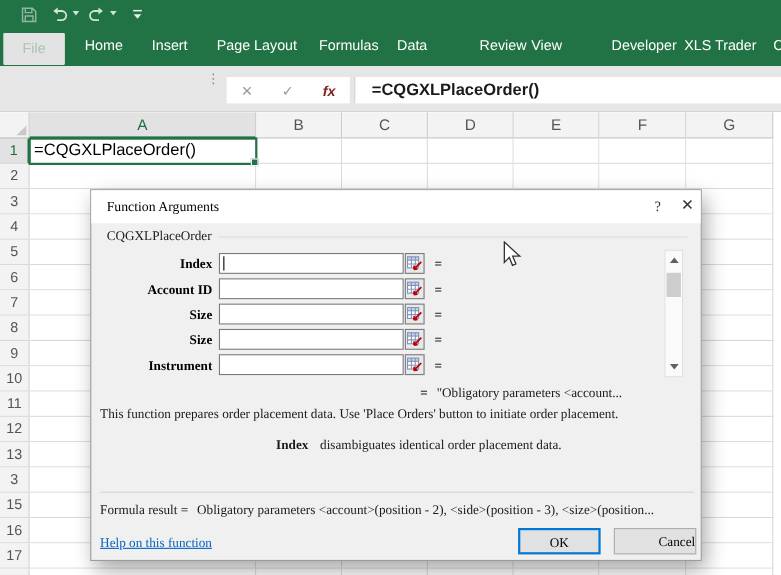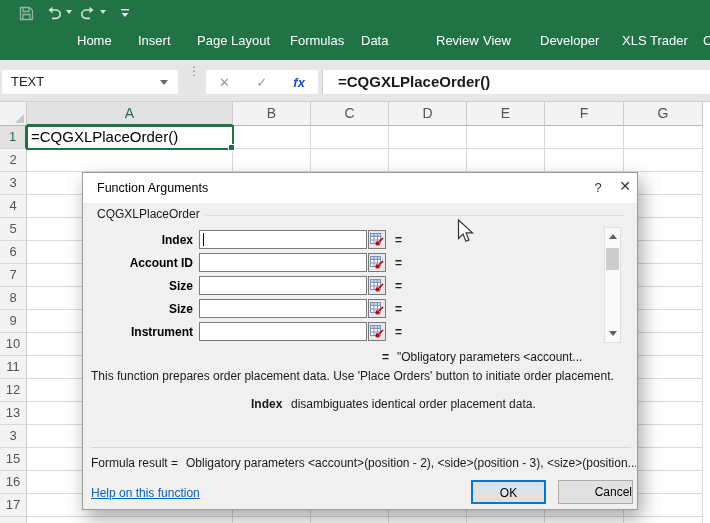--- a/index.html
+++ b/index.html
@@ -18,21 +18,21 @@
 
   
   #fbar{position:absolute;left:0;top:60px;width:710px;height:41px;background:#e6e6e6;border-bottom:1px solid #d0d0d0;}
   #namebox{position:absolute;left:2px;top:10px;width:176px;height:24px;background:#fff;}
   #namebox .nb-text{position:absolute;left:9px;top:4px;font-size:13px;color:#222;}
   #namebox .nb-arrow{position:absolute;right:10px;top:10px;width:0;height:0;
     border-left:4px solid transparent;border-right:4px solid transparent;border-top:5px solid #6a6a6a;}
   #fb-dots{position:absolute;left:188px;top:6px;color:#8a8a8a;font-size:12px;letter-spacing:1px;line-height:10px;width:10px;text-align:center;}
   #fb-buttons{position:absolute;left:206px;top:10px;width:112px;height:24px;background:#fff;display:flex;align-items:center;justify-content:space-around;}
   .fb-glyph{font-size:13px;color:#9a9a9a;}
-  .fb-fx{font-style:italic;font-weight:bold;color:#1d4ed8;font-size:13px;}
+  .fb-fx{font-style:italic;font-weight:bold;color:#7f1d1d;font-size:13px;}
   #formula-input{position:absolute;left:322px;top:10px;width:388px;height:24px;background:#fff;border-left:1px solid #d0d0d0;}
   #formula-input span{position:absolute;left:15px;top:3px;font-size:15px;font-weight:bold;color:#1a1a1a;white-space:nowrap;}
 
   
   #grid{position:absolute;left:0;top:102px;width:710px;height:421px;background:#fff;overflow:hidden;}
   #ghead{display:flex;height:24px;}
   #corner{width:27px;height:24px;background:#f3f3f3;border-right:1px solid #cbcbcb;border-bottom:1px solid #b7b7b7;position:relative;box-sizing:border-box;}
   #corner .tri{position:absolute;right:2px;bottom:2px;width:0;height:0;border-left:9px solid transparent;border-bottom:9px solid #c9c9c9;}
   .chead{height:24px;box-sizing:border-box;background:#f3f3f3;border-right:1px solid #cbcbcb;border-bottom:1px solid #b7b7b7;
     text-align:center;font-size:14px;color:#555;line-height:22px;}
@@ -41,21 +41,21 @@
   .rhead{width:27px;box-sizing:border-box;background:#f3f3f3;border-right:1px solid #cbcbcb;border-bottom:1px solid #d9d9d9;
     text-align:center;font-size:13px;color:#555;line-height:22px;}
   .rhead.sel{background:#e2e2e2;color:#1d6f42;border-right:2px solid #217346;}
   .gcell{box-sizing:border-box;border-right:1px solid #d9d9d9;border-bottom:1px solid #d9d9d9;background:#fff;
     font-size:15px;color:#000;line-height:22px;white-space:nowrap;overflow:hidden;padding-left:4px;}
   #active-cell{position:absolute;left:26px;top:23px;width:208px;height:25px;border:2px solid #217346;box-sizing:border-box;pointer-events:none;}
   #active-cell .handle{position:absolute;right:-3px;bottom:-3px;width:5px;height:5px;background:#217346;border:1px solid #fff;}
 
   
   #dlg{position:absolute;left:82px;top:172px;width:556px;height:338px;background:#f0f0f0;
-       border:1px solid #9c9c9c;box-shadow:4px 8px 18px rgba(0,0,0,0.35);box-sizing:border-box;font-size:12px;color:#1a1a1a;}
+       border:1px solid #9c9c9c;box-shadow:4px 8px 18px rgba(0,0,0,0.35);box-sizing:border-box;font-size:12px;color:#1a1a1a;font-family:Liberation Serif, serif;}
   #dlg-title{position:absolute;left:0;top:0;width:100%;height:30px;background:#ffffff;}
   #dlg-title .t{position:absolute;left:14px;top:8px;font-size:12.5px;color:#000;}
   #dlg-help{position:absolute;left:505px;top:7px;width:20px;height:18px;text-align:center;font-size:13px;color:#333;}
   #dlg-close{position:absolute;left:530px;top:5px;width:24px;height:20px;text-align:center;font-size:14px;color:#333;}
   #grp-row{position:absolute;left:14px;top:34px;width:528px;height:14px;display:flex;align-items:center;}
   #grp-row .lbl{white-space:nowrap;margin-right:6px;}
   #grp-row .line{flex:1;height:1px;background:#dcdcdc;margin-top:2px;}
   .arg-row{position:absolute;left:0;height:19px;}
   .arg-label{position:absolute;left:8px;top:3px;width:102px;text-align:right;font-weight:bold;color:#000;}
   .arg-input{position:absolute;left:116px;top:0;width:168px;height:19px;background:#fff;border:1px solid #7a7a7a;box-sizing:border-box;}
@@ -112,38 +112,35 @@
       </div>
       <div class="qat-caret" style="left:100px"></div>
       <div class="qat-btn" style="left:115px">
         <svg width="12" height="12" viewBox="0 0 12 12">
             <rect x="2" y="2" width="8" height="1.4" fill="#e8f1ec"></rect>
             <path d="M2.5 6 L9.5 6 L6 10 Z" fill="#e8f1ec"></path>
           </svg>
       </div>
     </div>
     <div id="tabs">
+        <span class="rtab file-tab" style="left: 3px;">File</span>
         <span class="rtab" style="left: 77px;">Home</span>
         <span class="rtab" style="left: 138px;">Insert</span>
         <span class="rtab" style="left: 197px;">Page Layout</span>
         <span class="rtab" style="left: 290px; text-align: center;">Formulas</span>
         <span class="rtab" style="left: 361px;">Data</span>
         <span class="rtab" style="left: 436px;">Review</span>
         <span class="rtab" style="left: 483px;">View</span>
-        <span class="rtab" style="left: 540px;">Developer</span>
+        <span class="rtab" style="left: 556px;">Developer</span>
         <span class="rtab" style="left: 622px;">XLS Trader</span>
         <span class="rtab" style="left: 703px;">C</span>
       </div>
   </div>
 
   <div id="fbar">
-    <div id="namebox">
-      <span class="nb-text">TEXT</span>
-      <span class="nb-arrow"></span>
-    </div>
     <div id="fb-dots">⋮</div>
     <div id="fb-buttons">
       <span class="fb-glyph">✕</span>
       <span class="fb-glyph">✓</span>
       <span class="fb-fx">fx</span>
     </div>
     <div id="formula-input">
       <span>=CQGXLPlaceOrder()</span>
     </div>
   </div>

